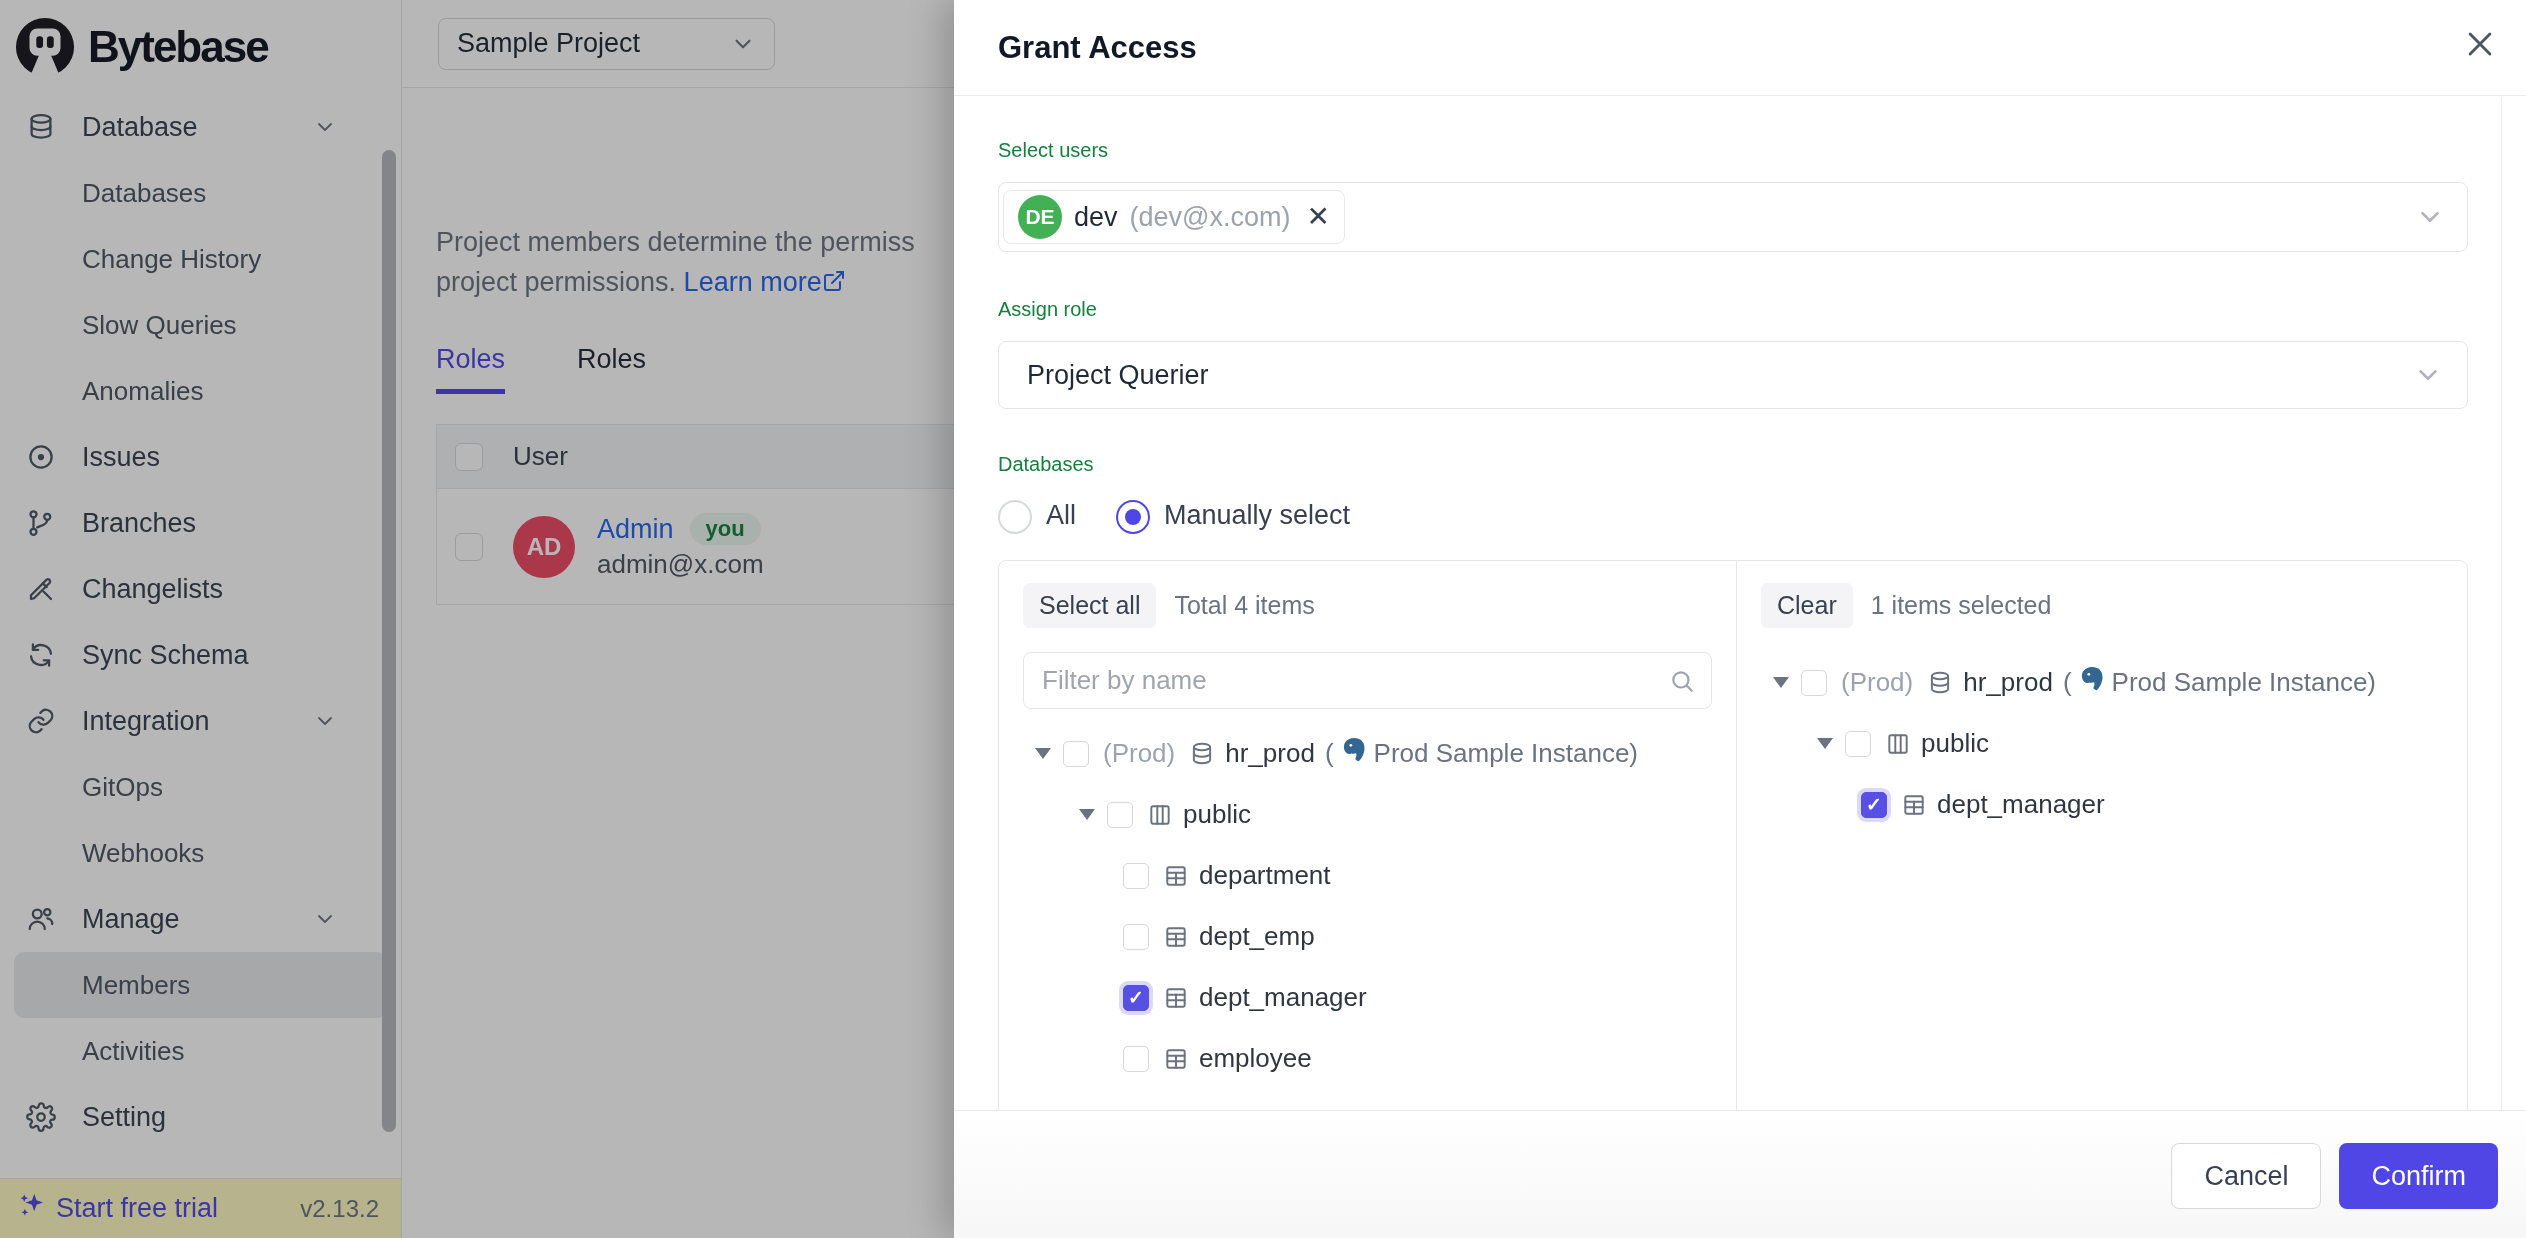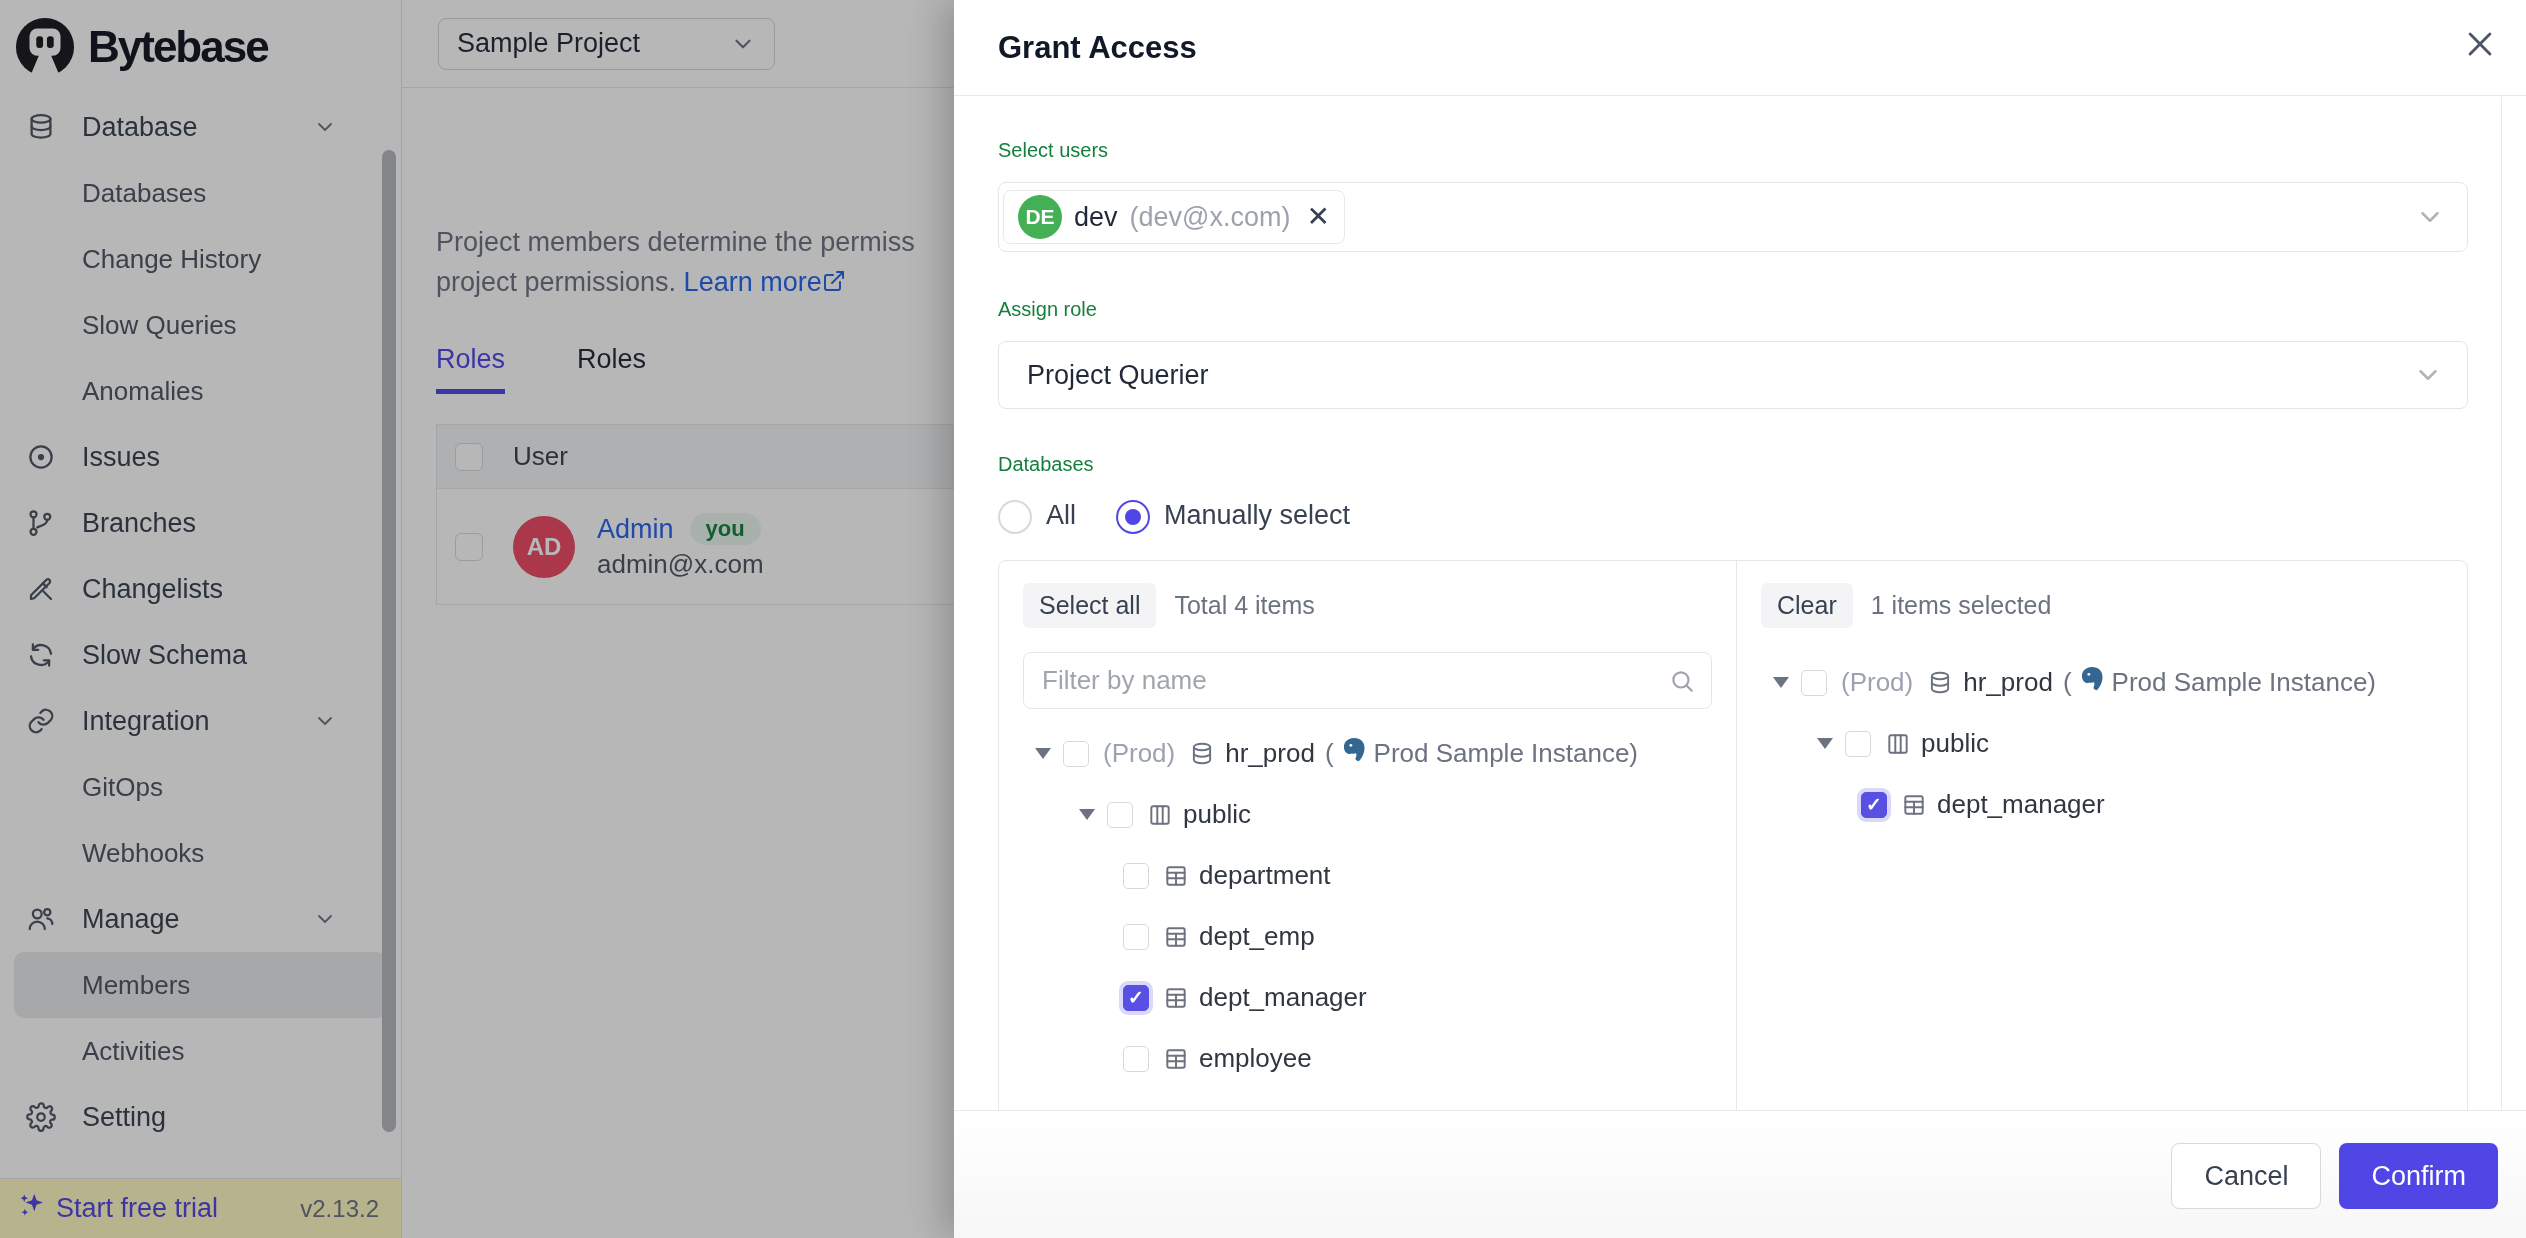--- a/index.html
+++ b/index.html
@@ -205,21 +205,21 @@
           </div>
           <div class="nav-item group">
             <span class="nicon">
               <svg viewBox="0 0 24 24" fill="none" stroke="currentColor" stroke-width="1.8" stroke-linecap="round" stroke-linejoin="round">
                 <path d="M20 11a8 8 0 0 0-14.5-3.5"></path>
                 <polyline points="5.5 3.5 5.5 7.8 9.8 7.8"></polyline>
                 <path d="M4 13a8 8 0 0 0 14.5 3.5"></path>
                 <polyline points="18.5 20.5 18.5 16.2 14.2 16.2"></polyline>
               </svg>
             </span>
-            <span class="nlabel">Slow Schema</span>
+            <span class="nlabel">Sync Schema</span>
           </div>
           <div class="nav-item group">
             <span class="nicon">
               <svg viewBox="0 0 24 24" fill="none" stroke="currentColor" stroke-width="1.8" stroke-linecap="round" stroke-linejoin="round">
                 <path d="M10 13a5 5 0 0 0 7.5.5l2.5-2.5a5 5 0 0 0-7-7L11.5 5.5"></path>
                 <path d="M14 11a5 5 0 0 0-7.5-.5L4 13a5 5 0 0 0 7 7l1.5-1.5"></path>
               </svg>
             </span>
             <span class="nlabel">Integration</span>
             <span class="nchev">

